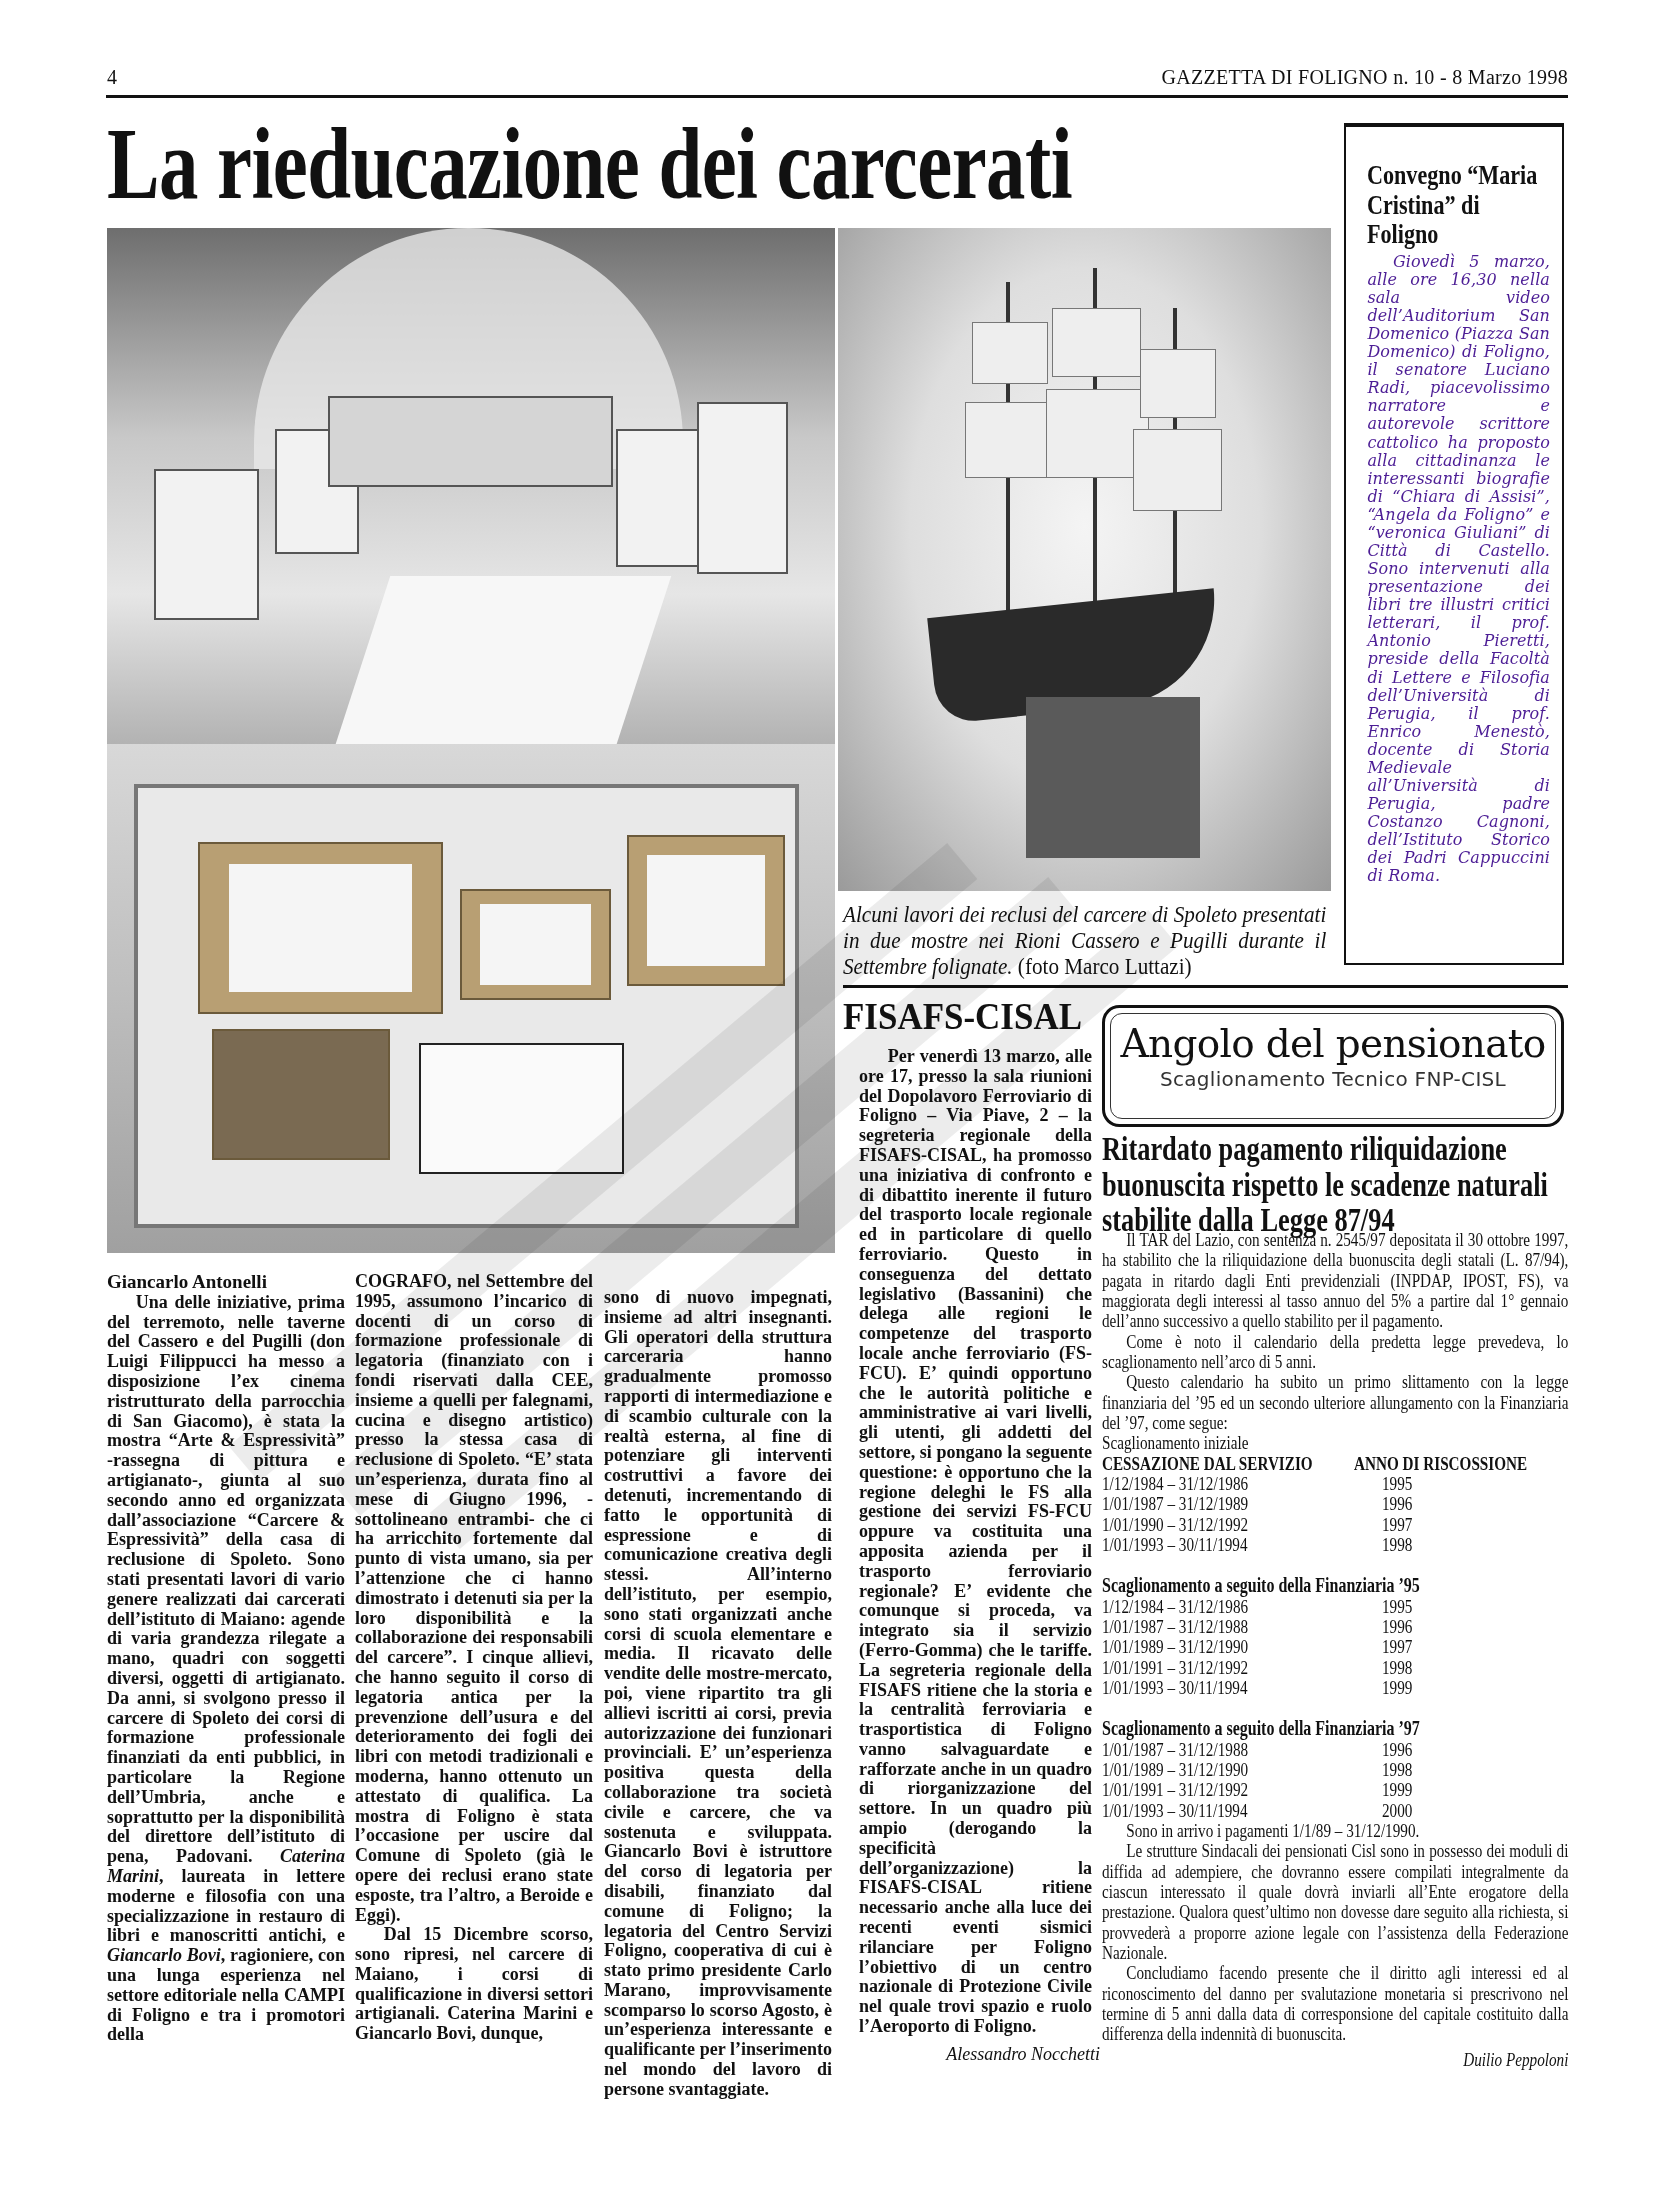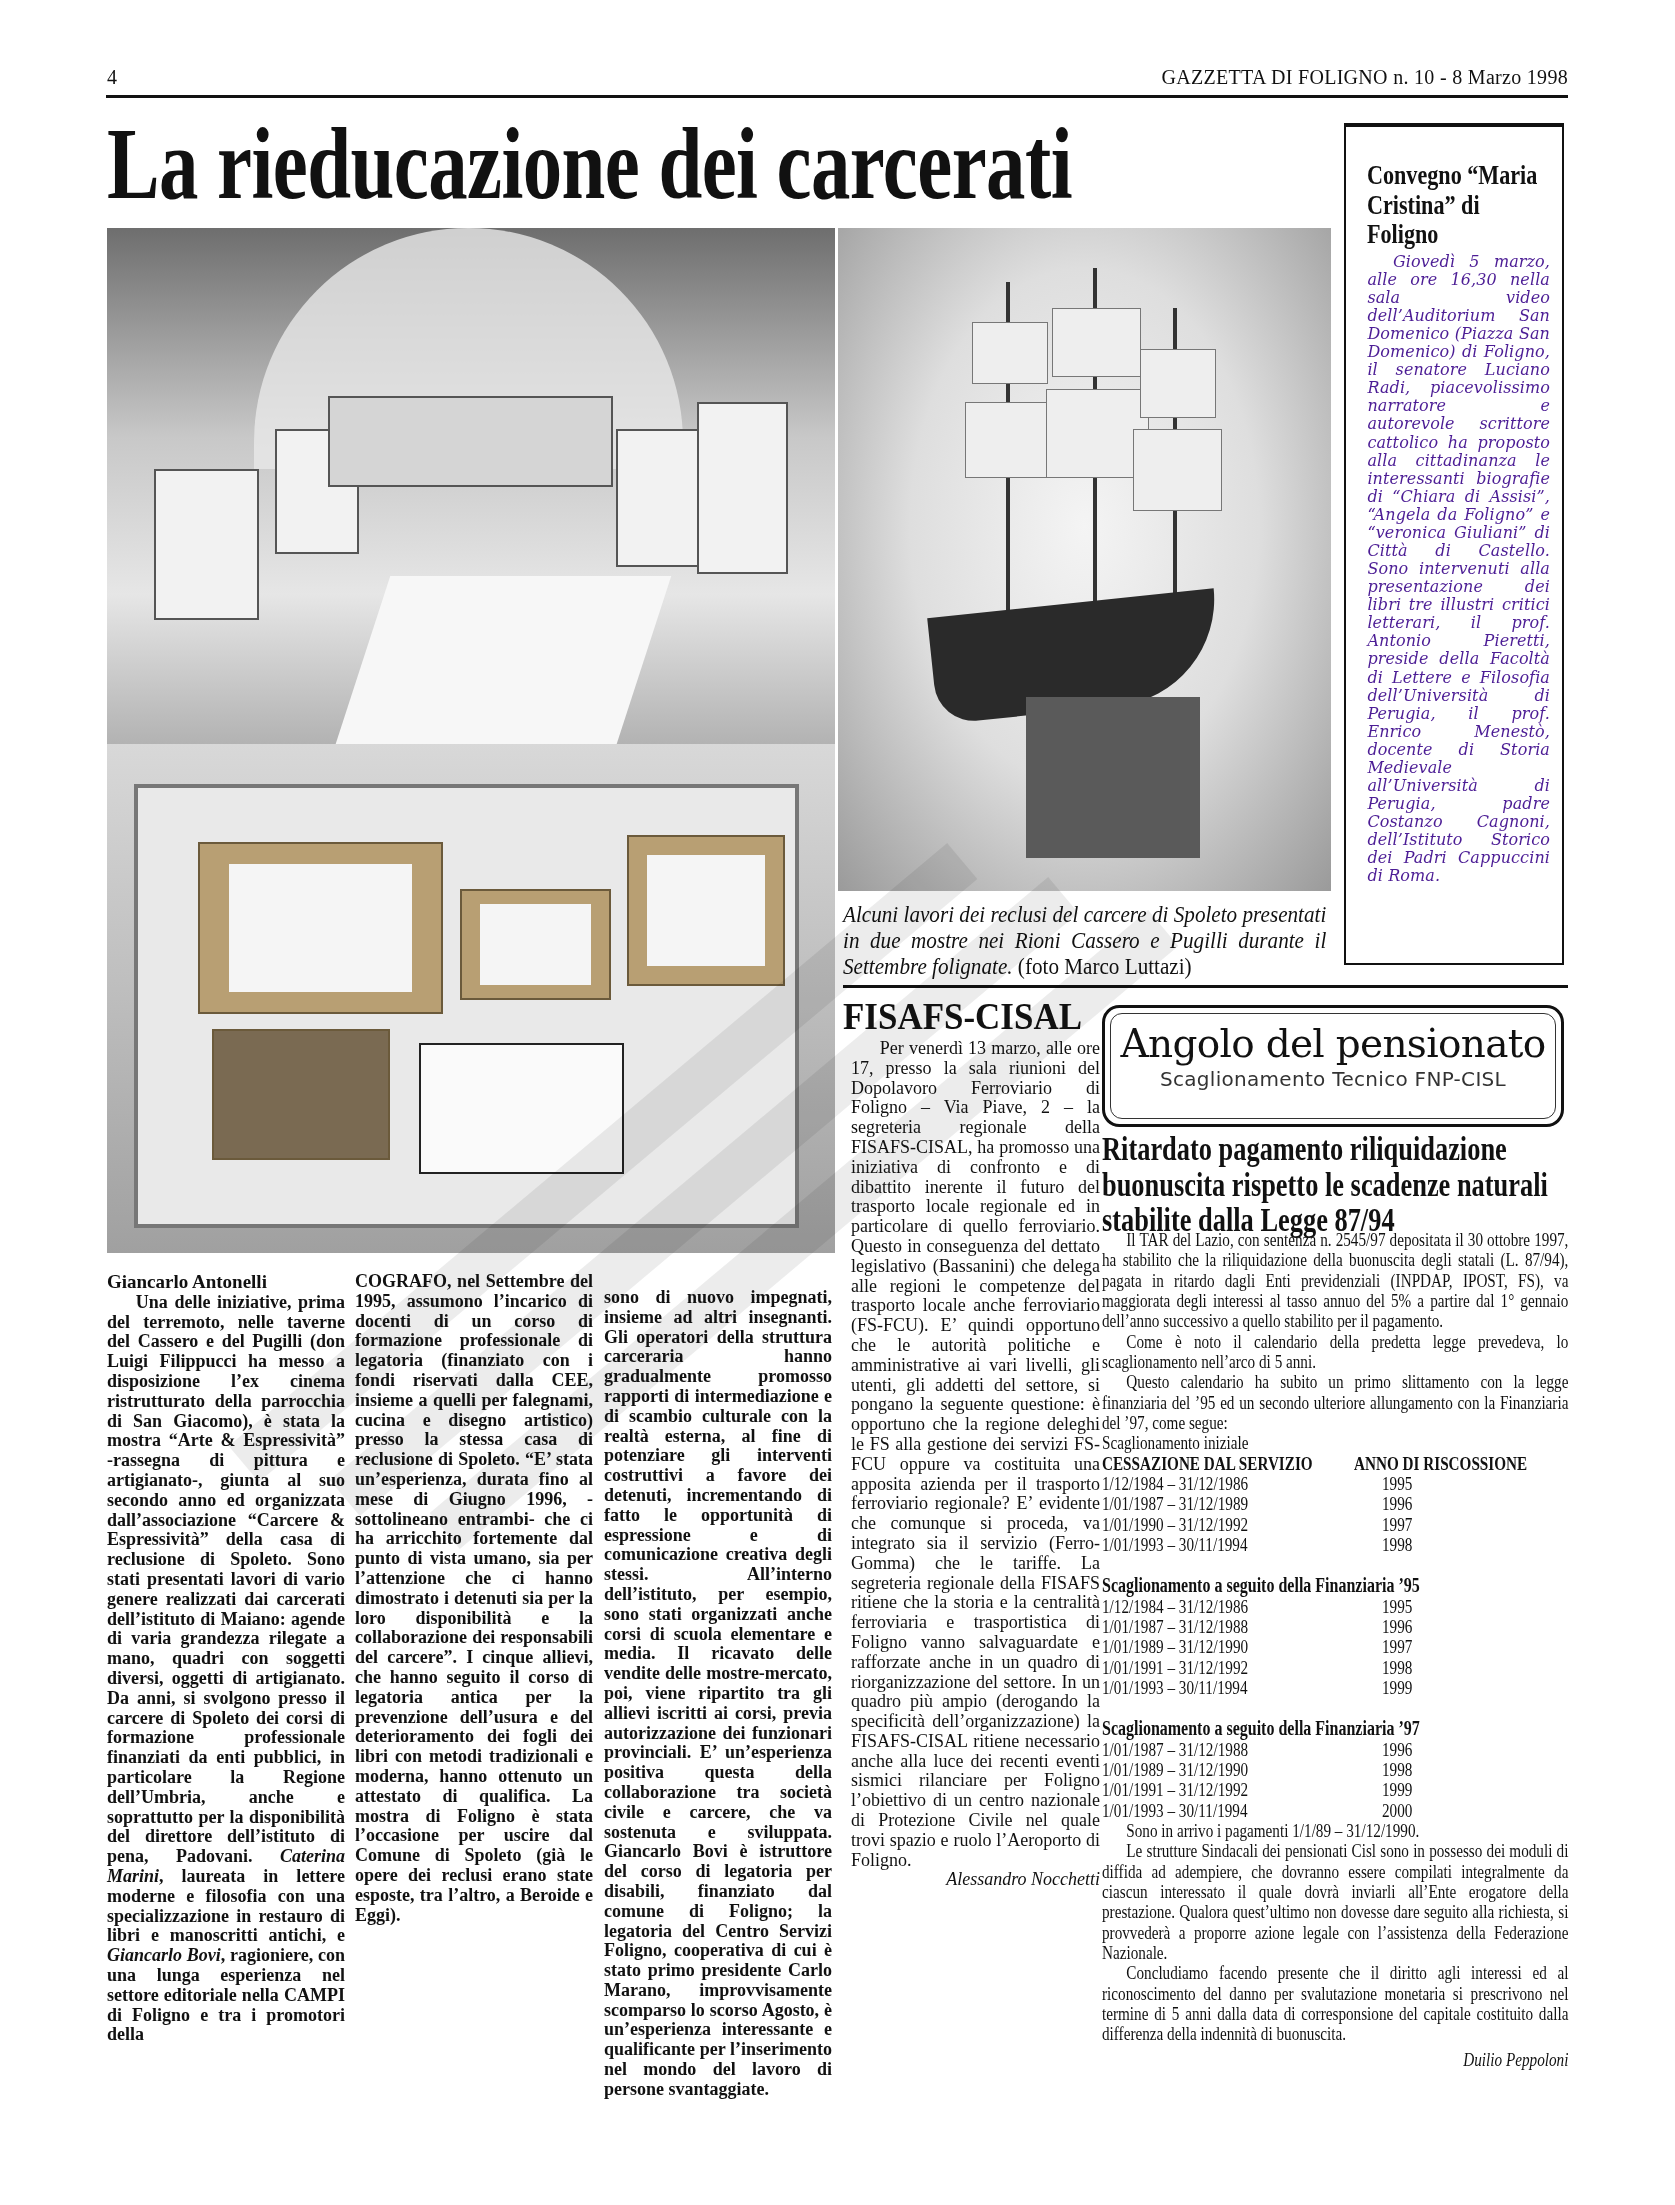--- a/index.html
+++ b/index.html
@@ -39,21 +39,21 @@
   .col { font-size: 18px; line-height: 1.1; text-align: justify; hyphens: manual; }
   .byline { font-weight: bold; font-size: 19px; text-indent: 0; }
   .col p { margin: 0; text-indent: 1.6em; font-weight: bold; }
   .col1 { top: 1272px; left: 107px; width: 238px; }
   .col2 { top: 1272px; left: 355px; width: 238px; }
   .col3 { top: 1272px; left: 604px; width: 228px; margin-top: 16px; }
 
   
   .fis-title { top: 994px; left: 843px; font-size: 38px; font-weight: bold; transform: scaleX(0.92); transform-origin: left top; white-space: nowrap; }
   .fis-body { top: 1039px; left: 851px; width: 249px; font-size: 18px; line-height: 1.1; text-align: justify; }
-  .fis-body p { margin: 0; text-indent: 1.6em; }
+  .fis-body p { margin: 8px; text-indent: 1.6em; font-weight: bold; }
   .fis-sign { text-align: right; font-style: italic; }
 
   
   .angolo-box { top: 1005px; left: 1102px; width: 462px; height: 122px; border: 3.4px solid #111; border-radius: 17.4px; box-sizing: border-box; }
   .angolo-inner { position: absolute; left: 5.4px; top: 5.4px; right: 5.4px; bottom: 5.4px; border: 1.3px solid #333; border-radius: 12px; text-align: center; }
   .angolo-title { font-family: "DejaVu Serif", serif; font-size: 39px; margin-top: 9.4px; letter-spacing: -0.7px; line-height: 1.05; }
   .angolo-sub { font-family: "DejaVu Sans", sans-serif; font-size: 20px; color: #333; margin-top: 2.7px; letter-spacing: 0.3px; }
   .pens-title { top: 1132px; left: 1102px; width: 576px; font-size: 33px; font-weight: bold; line-height: 1.08; transform: scaleX(0.8); transform-origin: left top; }
   .pens-body { top: 1230px; left: 1102px; width: 583px; font-size: 19px; line-height: 1.07; text-align: justify; transform: scaleX(0.8); transform-origin: left top; }
   .pens-body p { margin: 0; text-indent: 1.6em; }
@@ -133,20 +133,21 @@
   <div class="wm-stripe" style="left:101px;top:436px;"></div>
   <div class="wm-stripe" style="left:201px;top:469px;"></div>
 </div>
 
 <div class="abs col col1">
   <div class="byline">Giancarlo Antonelli</div>
   <p><span>Una delle iniziative, prima del terremoto, nelle taverne del Cassero e del Pugilli (don Luigi Filippucci ha messo a disposizione l’ex cinema ristrutturato della parrocchia di San Giacomo), è stata la mostra “Arte &amp; Espressività” -rassegna di pittura e artigianato-, giunta al suo secondo anno ed organizzata dall’associazione “Carcere &amp; Espressività” della casa di reclusione di Spoleto. Sono stati presentati lavori di vario genere realizzati dai carcerati dell’istituto di Maiano: agende di varia grandezza rilegate a mano, quadri con soggetti diversi, oggetti di artigianato. Da anni, si svolgono presso il carcere di Spoleto dei corsi di formazione professionale finanziati da enti pubblici, in particolare la Regione dell’Umbria, anche e soprattutto per la disponibilità del direttore dell’istituto di pena, Padovani.</span> <i>Caterina Marini</i><span>, laureata in lettere moderne e filosofia con una specializzazione in restauro di libri e manoscritti antichi, e </span><i>Giancarlo Bovi</i><span>, ragioniere, con una lunga esperienza nel settore editoriale nella CAMPI di Foligno e tra i promotori della</span></p>
 </div>
 <div class="abs col col2">
   <p style="text-indent:0">COGRAFO, nel Settembre del 1995, assumono l’incarico di docenti di un corso di formazione professionale di legatoria (finanziato con i fondi riservati dalla CEE, insieme a quelli per falegnami, cucina e disegno artistico) presso la stessa casa di reclusione di Spoleto. “E’ stata un’esperienza, durata fino al mese di Giugno 1996, -sottolineano entrambi- che ci ha arricchito fortemente dal punto di vista umano, sia per l’attenzione che ci hanno dimostrato i detenuti sia per la loro disponibilità e la collaborazione dei responsabili del carcere”. I cinque allievi, che hanno seguito il corso di legatoria antica per la prevenzione dell’usura e del deterioramento dei fogli dei libri con metodi tradizionali e moderna, hanno ottenuto un attestato di qualifica. La mostra di Foligno è stata l’occasione per uscire dal Comune di Spoleto (già le opere dei reclusi erano state esposte, tra l’altro, a Beroide e Eggi).</p>
+  <p>Dal 15 Dicembre scorso, sono ripresi, nel carcere di Maiano, i corsi di qualificazione in diversi settori artigianali. Caterina Marini e Giancarlo Bovi, dunque,</p>
 </div>
 <div class="abs col col3">
   <p style="text-indent:0">sono di nuovo impegnati, insieme ad altri insegnanti. Gli operatori della struttura carceraria hanno gradualmente promosso rapporti di intermediazione e di scambio culturale con la realtà esterna, al fine di potenziare gli interventi costruttivi a favore dei detenuti, incrementando di fatto le opportunità di espressione e di comunicazione creativa degli stessi. All’interno dell’istituto, per esempio, sono stati organizzati anche corsi di scuola elementare e media. Il ricavato delle vendite delle mostre-mercato, poi, viene ripartito tra gli allievi iscritti ai corsi, previa autorizzazione dei funzionari provinciali. E’ un’esperienza positiva questa della collaborazione tra società civile e carcere, che va sostenuta e sviluppata. Giancarlo Bovi è istruttore del corso di legatoria per disabili, finanziato dal comune di Foligno; la legatoria del Centro Servizi Foligno, cooperativa di cui è stato primo presidente Carlo Marano, improvvisamente scomparso lo scorso Agosto, è un’esperienza interessante e qualificante per l’inserimento nel mondo del lavoro di persone svantaggiate.</p>
 </div>
 
 <div class="abs fis-title">FISAFS-CISAL</div>
 <div class="abs fis-body">
   <p>Per venerdì 13 marzo, alle ore 17, presso la sala riunioni del Dopolavoro Ferroviario di Foligno – Via Piave, 2 – la segreteria regionale della FISAFS-CISAL, ha promosso una iniziativa di confronto e di dibattito inerente il futuro del trasporto locale regionale ed in particolare di quello ferroviario. Questo in conseguenza del dettato legislativo (Bassanini) che delega alle regioni le competenze del trasporto locale anche ferroviario (FS-FCU). E’ quindi opportuno che le autorità politiche e amministrative ai vari livelli, gli utenti, gli addetti del settore, si pongano la seguente questione: è opportuno che la regione deleghi le FS alla gestione dei servizi FS-FCU oppure va costituita una apposita azienda per il trasporto ferroviario regionale? E’ evidente che comunque si proceda, va integrato sia il servizio (Ferro-Gomma) che le tariffe. La segreteria regionale della FISAFS ritiene che la storia e la centralità ferroviaria e trasportistica di Foligno vanno salvaguardate e rafforzate anche in un quadro di riorganizzazione del settore. In un quadro più ampio (derogando la specificità dell’organizzazione) la FISAFS-CISAL ritiene necessario anche alla luce dei recenti eventi sismici rilanciare per Foligno l’obiettivo di un centro nazionale di Protezione Civile nel quale trovi spazio e ruolo l’Aeroporto di Foligno.</p>
   <div class="fis-sign">Alessandro Nocchetti</div>
 </div>

